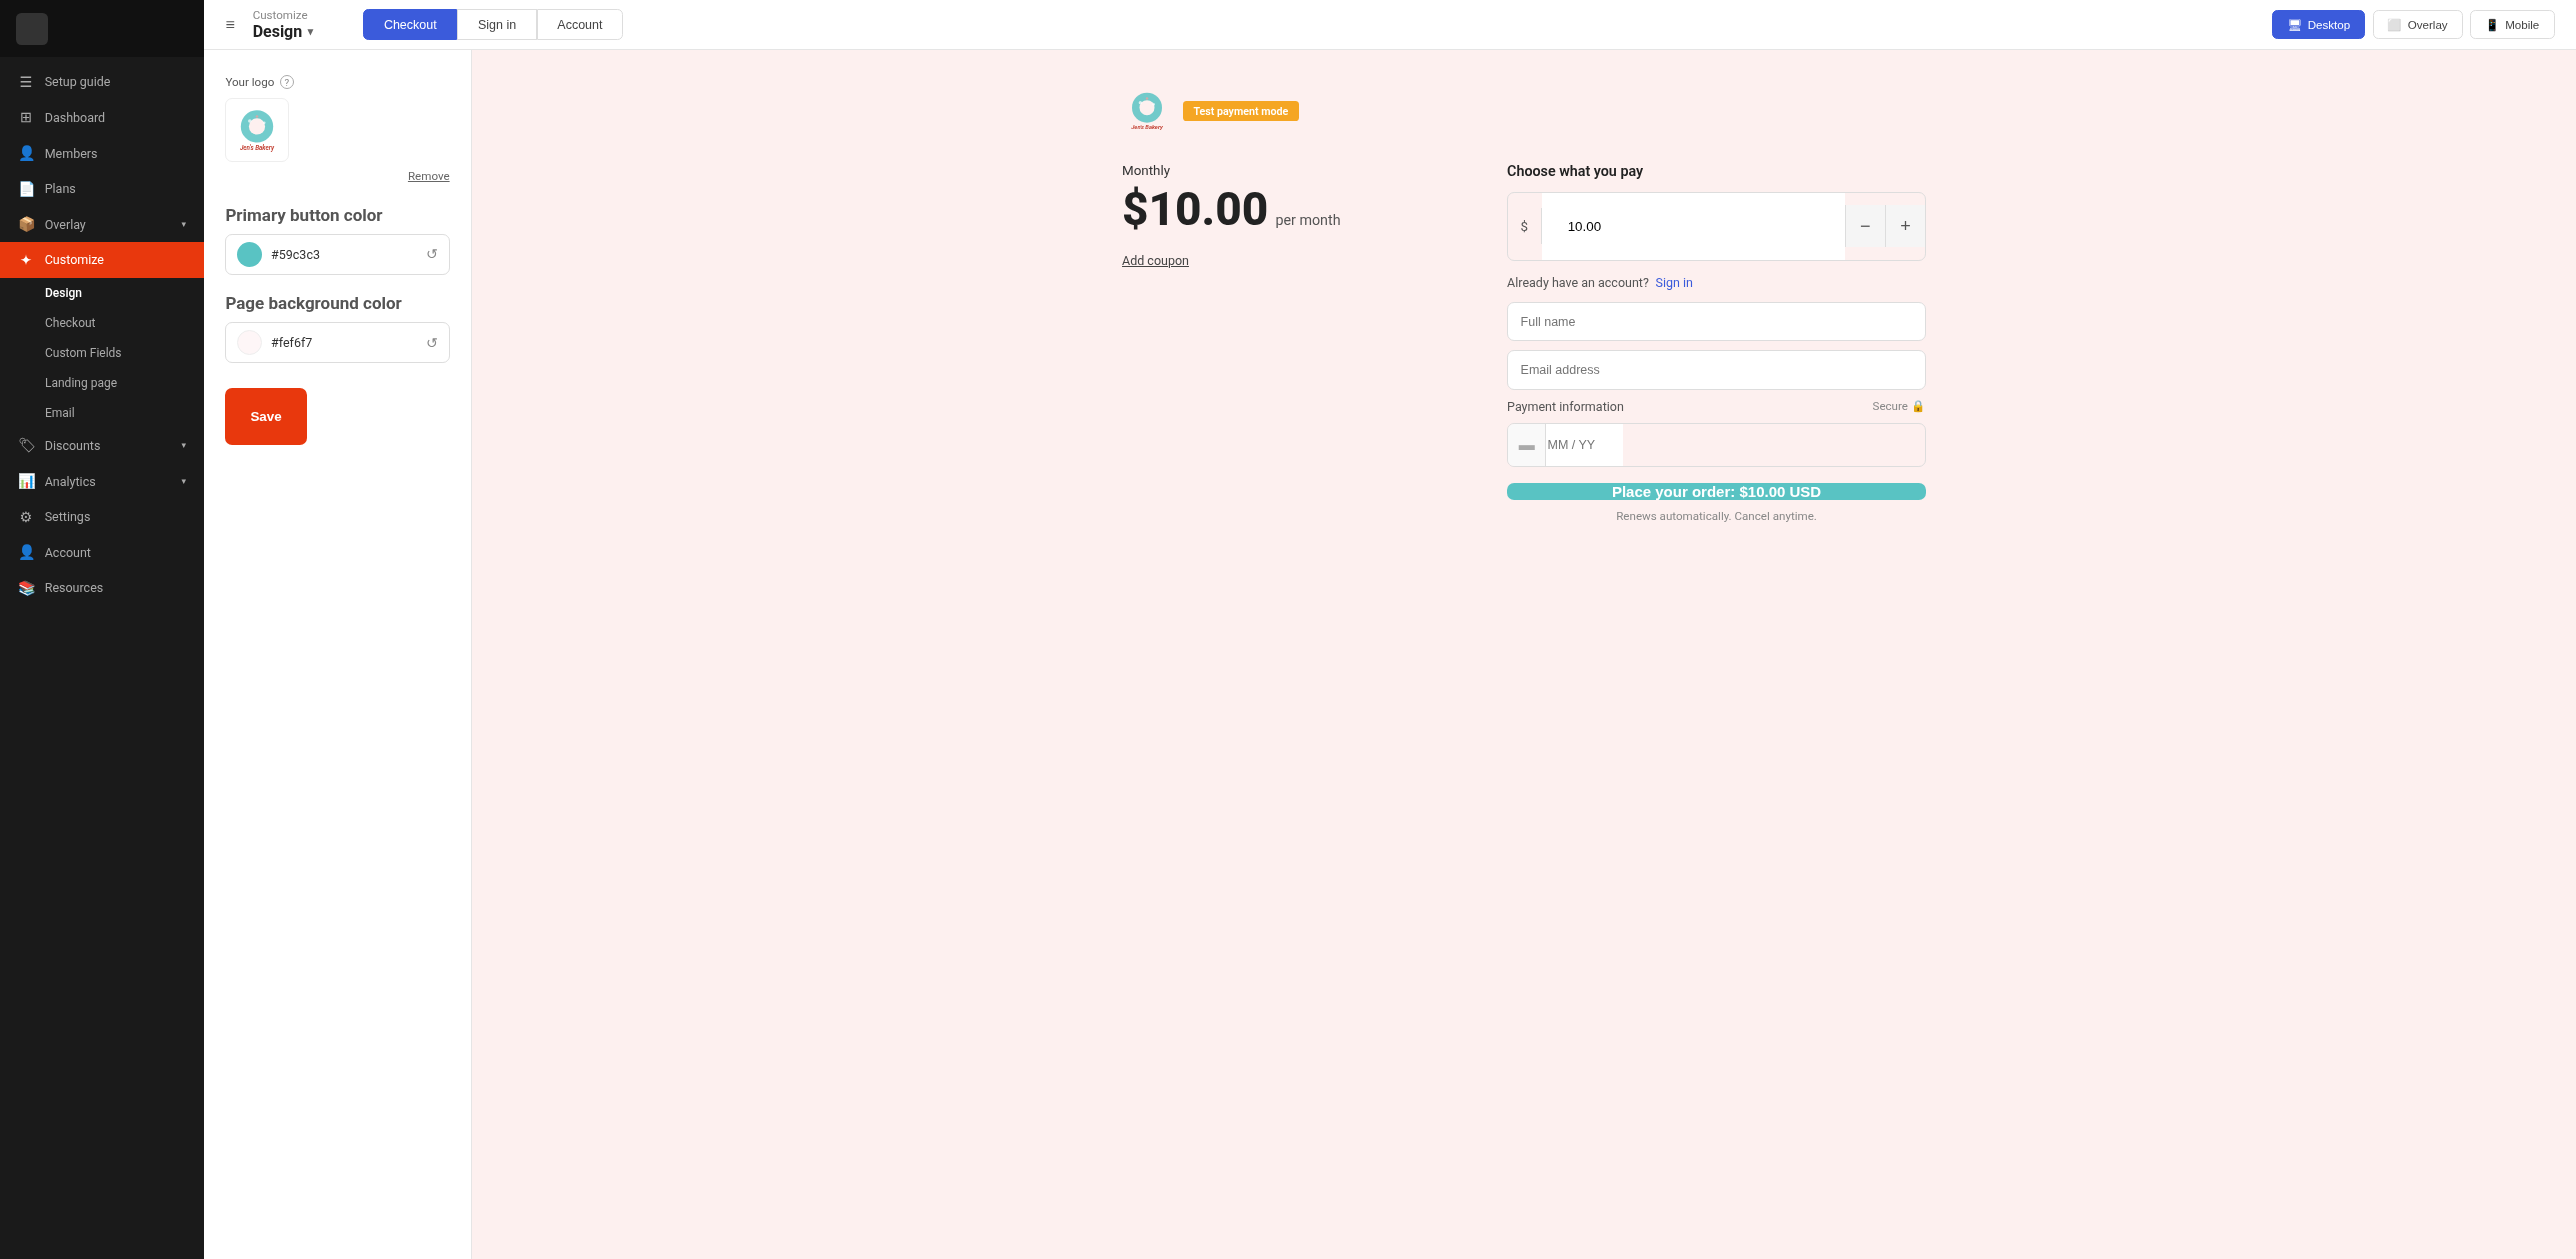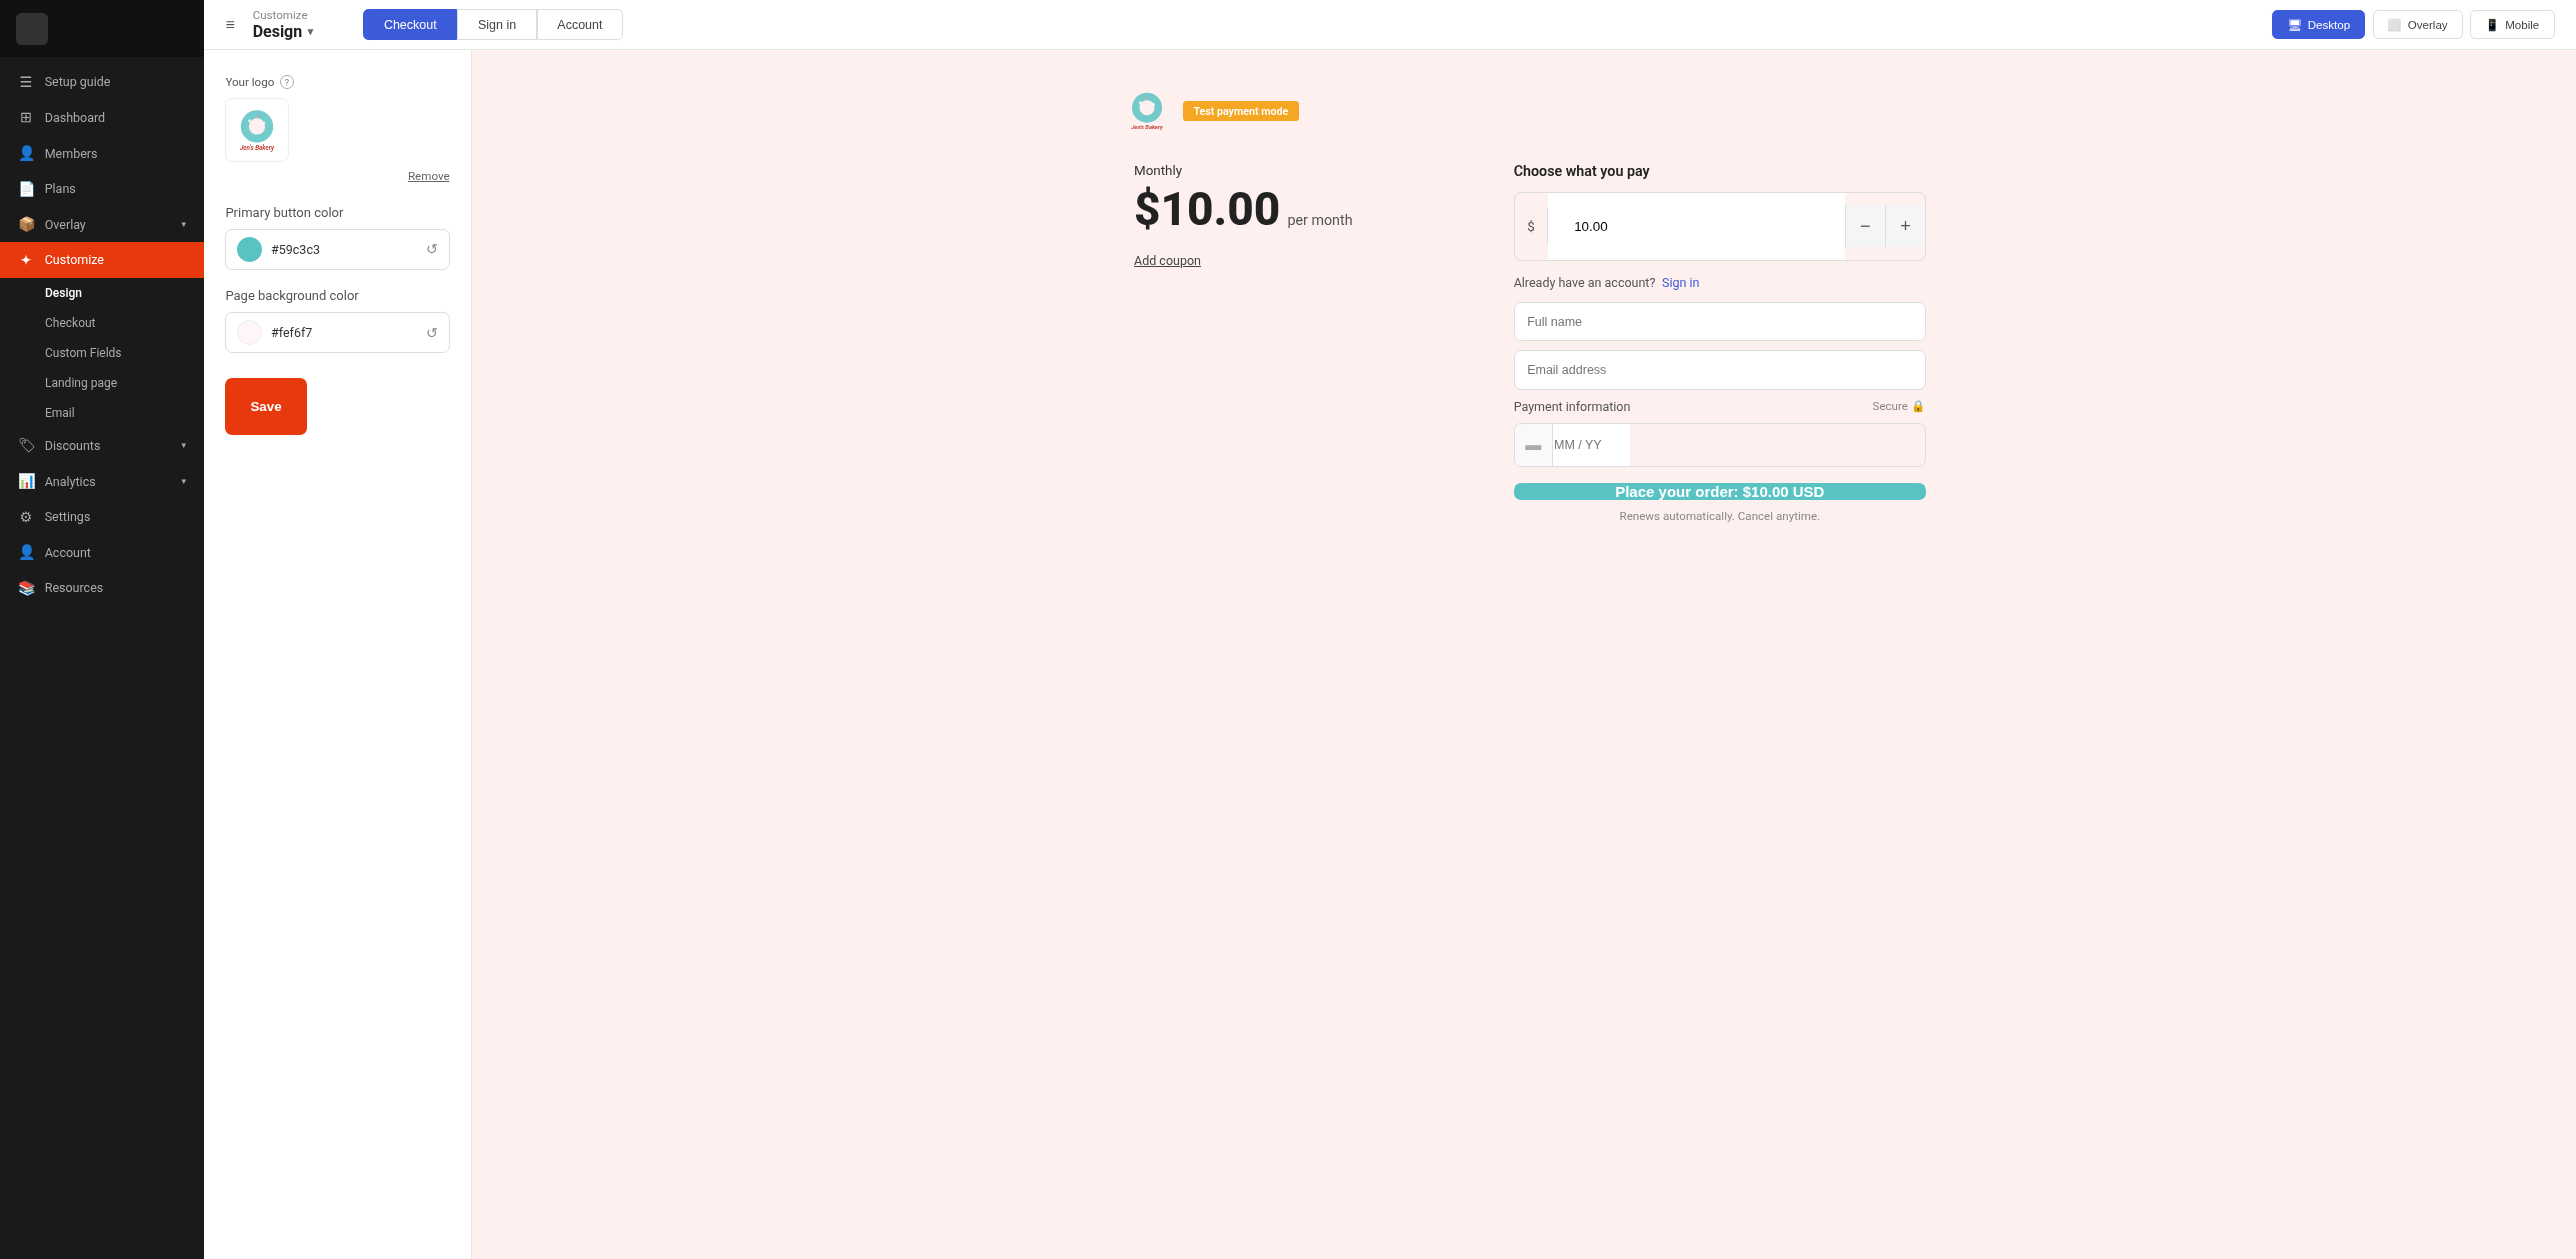--- a/index.html
+++ b/index.html
@@ -113,21 +113,21 @@
     .logo-preview {
       width: 64px; height: 64px;
       border: 0.9px solid #eee;
       border-radius: 7.1px;
       display: flex; align-items: center; justify-content: center;
       margin-bottom: 3.6px;
       overflow: hidden;
     }
     .logo-remove { font-size: 11.6px; color: #666; text-decoration: underline; cursor: pointer; display: block; margin-bottom: 21.4px; text-align: right; }
 
-    .color-section-label { font-size: 13px; color: #555; margin-bottom: 9px; }
+    .color-section-label { font-size: 17px; color: #555; margin-bottom: 9px; font-weight: bold; }
     .color-input-row {
       display: flex; align-items: center;
       border: 0.9px solid #ddd;
       border-radius: 7.1px;
       padding: 7.1px 10.7px;
       gap: 9px;
       margin-bottom: 18px;
     }
     .color-swatch { width: 25px; height: 25px; border-radius: 50%; flex-shrink: 0; }
     .color-hex { font-size: 12.5px; color: #333; flex: 1; }
@@ -174,21 +174,21 @@
       padding: 3.6px 10.7px;
       border-radius: 3.6px;
     }
 
     .checkout-preview {
       display: flex;
       gap: 36px;
       width: 100%;
       max-width: 804px;
     }
-    .checkout-left { flex: 1; margin-left: 12px; }
+    .checkout-left { flex: 1; }
     .checkout-right { flex: 1.2; }
 
     .billing-period { font-size: 13.4px; color: #333; margin-bottom: 3.6px; }
     .price-large { font-size: 46px; font-weight: 800; color: #222; display: inline; }
     .price-period { font-size: 14.3px; color: #555; margin-left: 3.6px; }
     .add-coupon-link { font-size: 12.5px; color: #444; text-decoration: underline; cursor: pointer; margin-top: 10.7px; display: inline-block; }
 
     .checkout-section-title { font-size: 14.3px; font-weight: 600; color: #222; margin-bottom: 12.5px; }
     .amount-row { display: flex; align-items: center; border: 0.9px solid #ddd; border-radius: 7.1px; overflow: hidden; margin-bottom: 14.3px; }
     .currency-label { padding: 10.7px 12.5px; font-size: 13.4px; color: #555; border-right: 0.9px solid #ddd; }

